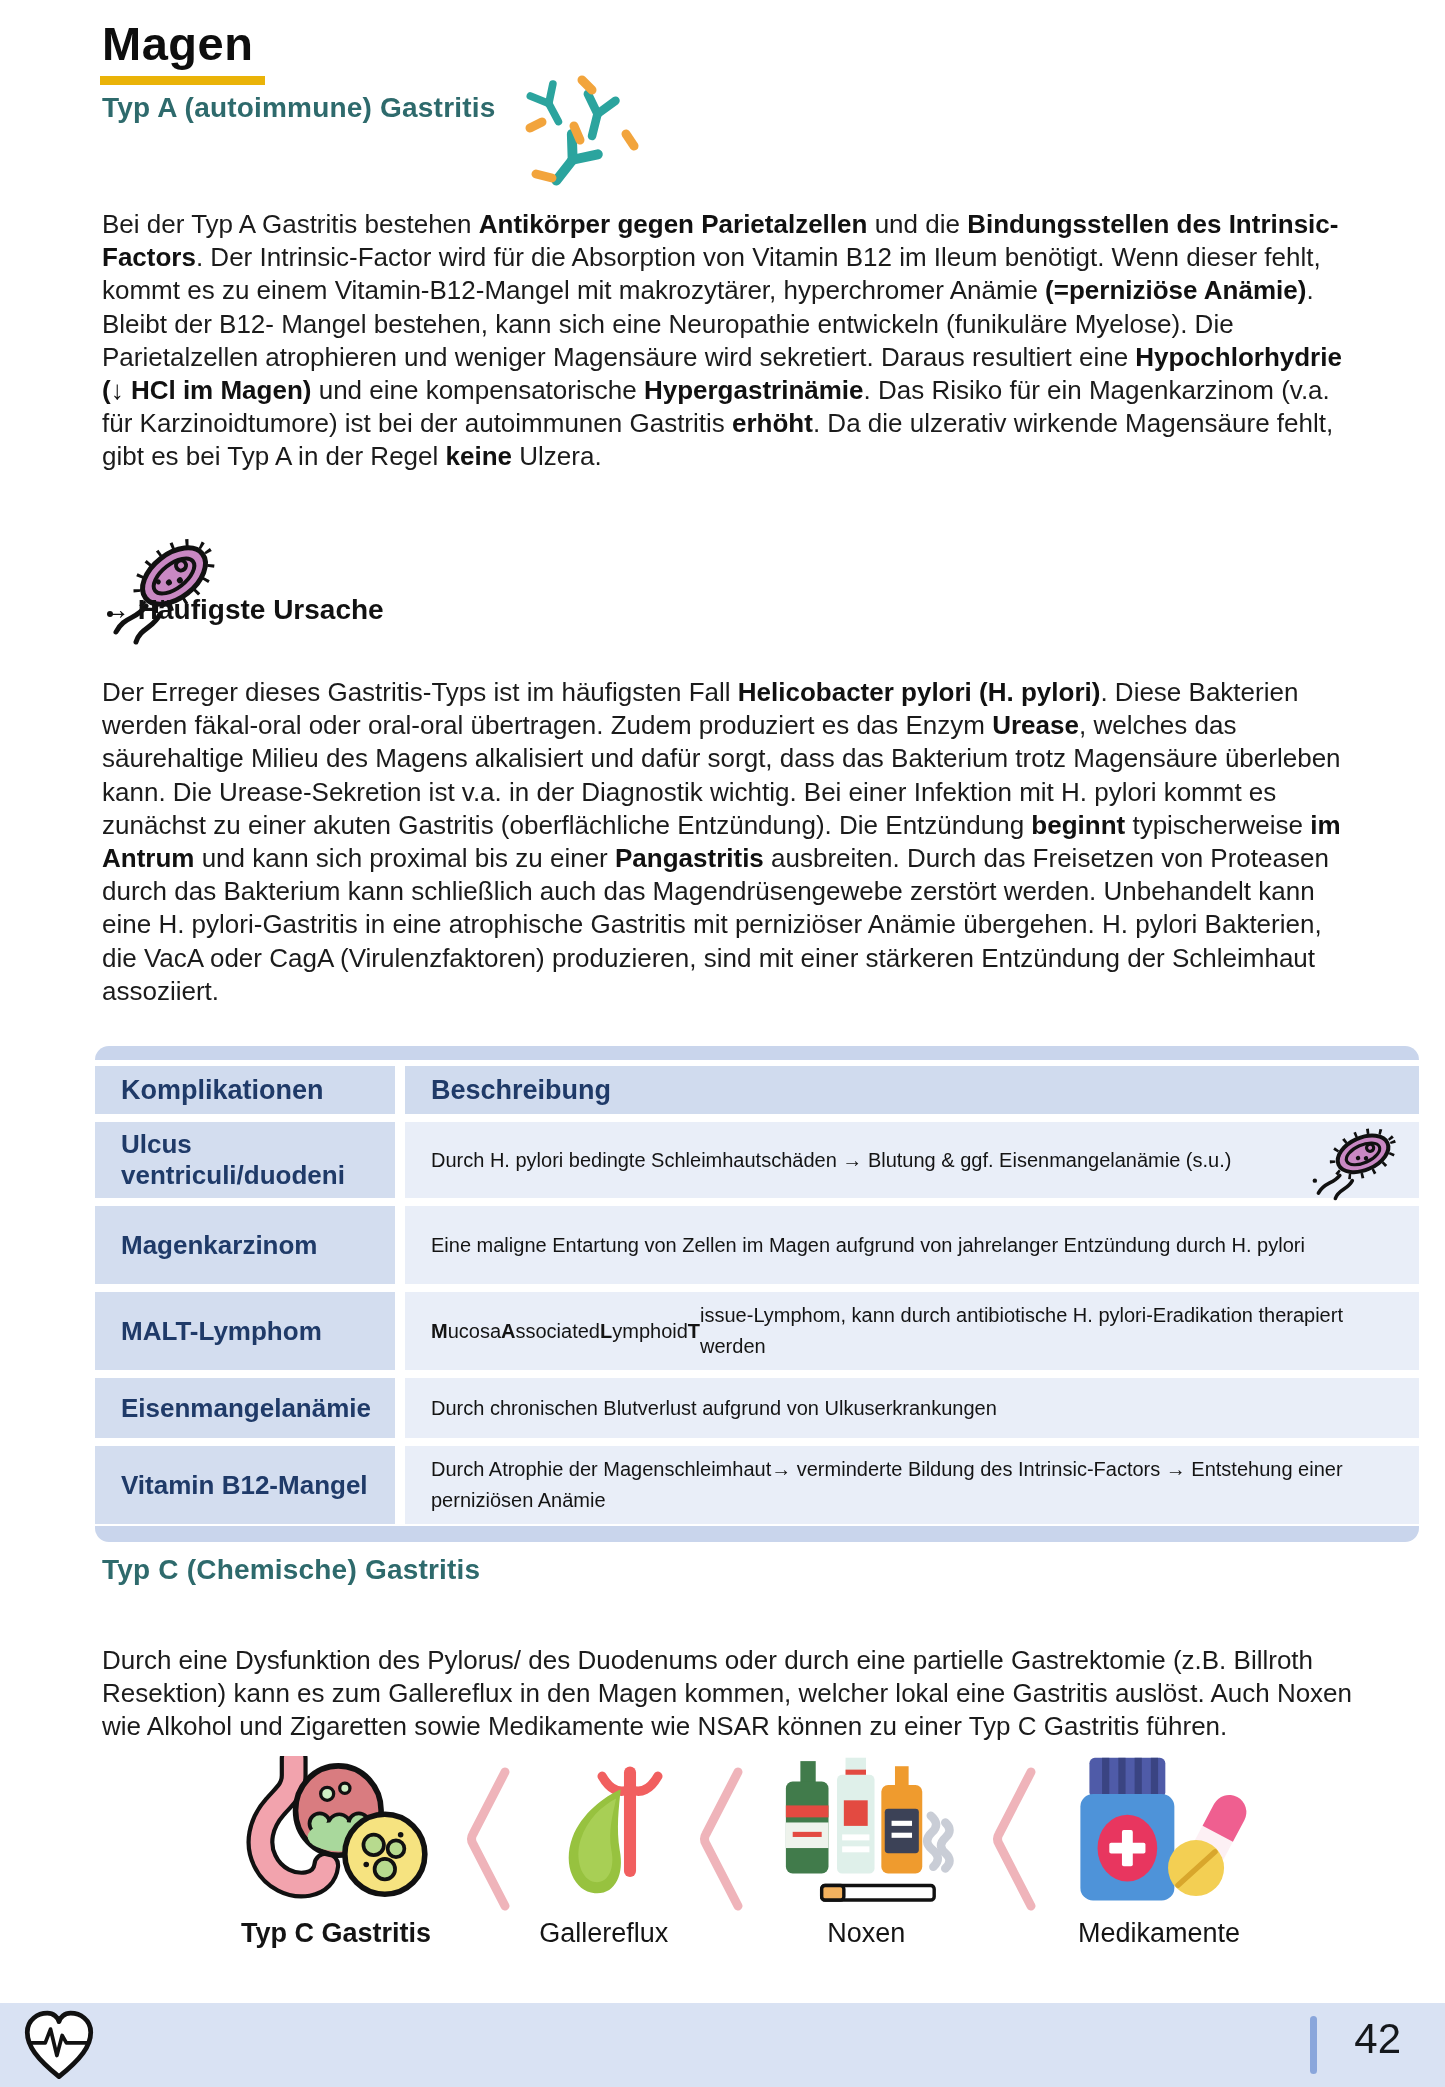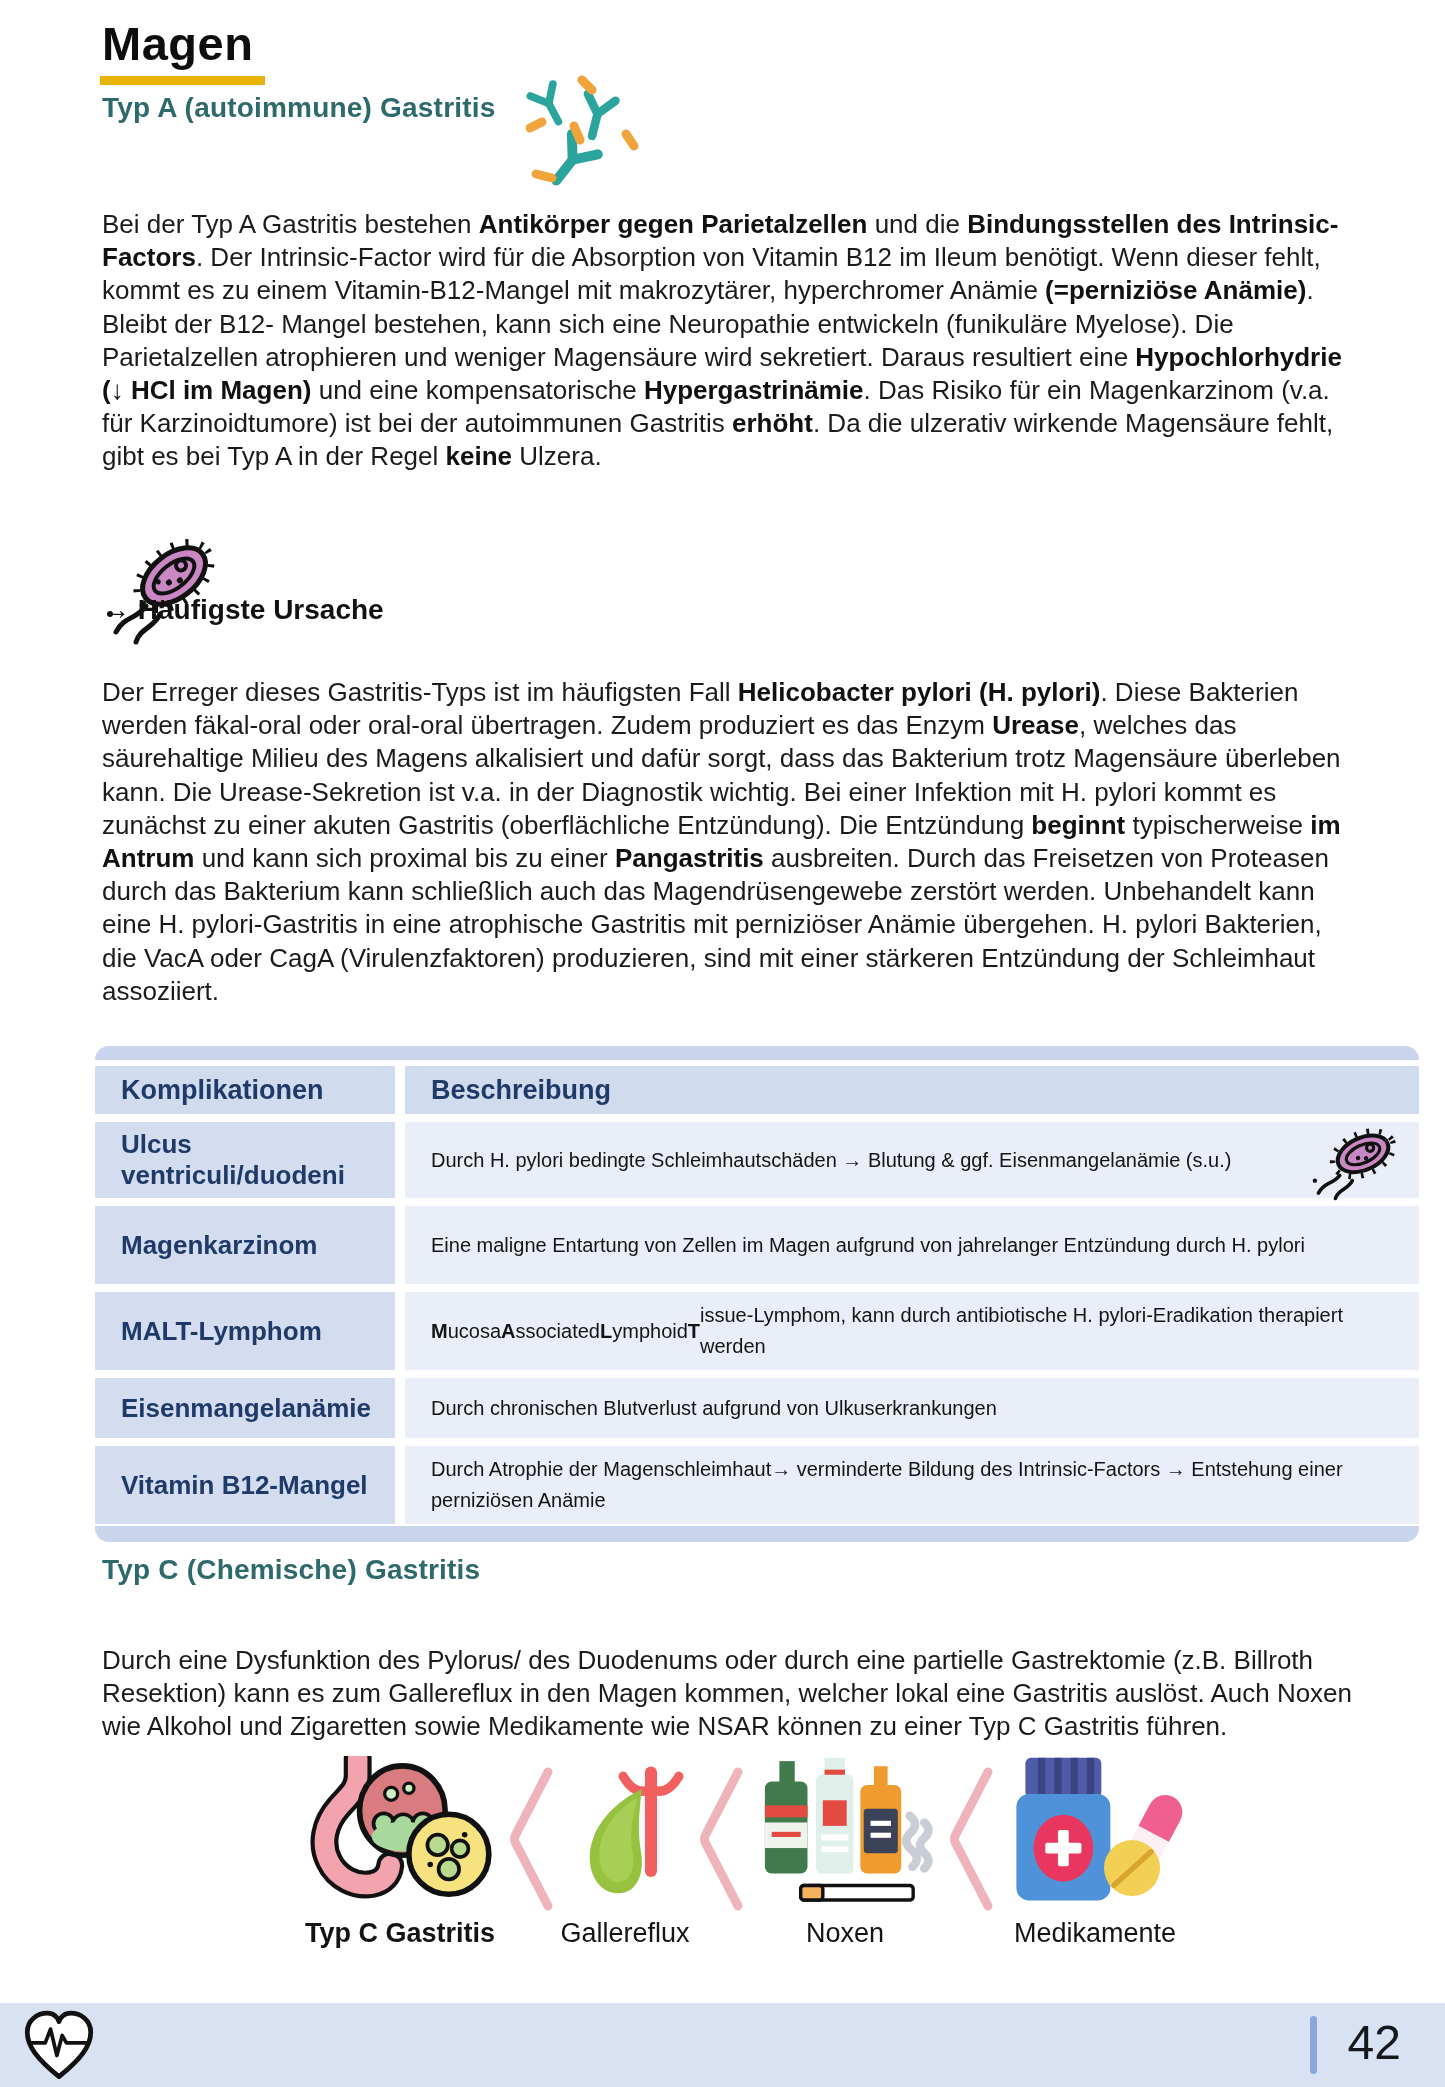--- a/index.html
+++ b/index.html
@@ -22,32 +22,32 @@
       display:flex;align-items:center;padding-left:26px;box-sizing:border-box;line-height:31px;}
   .tr{flex:1;background:#e9eef8;margin-left:10px;font-size:20px;line-height:31px;color:#141414;
       display:flex;align-items:center;padding:8px 18px 8px 26px;box-sizing:border-box;position:relative;}
   .tr b{font-weight:700;}
   .thead{height:48px;}
   .thead .tl,.thead .tr{background:#d0dbee;color:#1f3a68;font-weight:700;font-size:27px;}
   .r1{height:76px;border-radius:30px;} .r2{height:78px;} .r3{height:78px;} .r4{height:60px;} .r5{height:78px;}
   .rowbact{position:absolute;right:6px;top:-4px;}
 
   
-  .figs{position:absolute;left:236px;top:1756px;width:1018px;display:flex;justify-content:center;align-items:flex-start;}
+  .figs{position:absolute;left:236px;top:1756px;width:1018px;display:flex;justify-content:space-between;align-items:flex-start;}
   .fig{display:flex;flex-direction:column;align-items:center;}
   .icoBox{height:150px;display:flex;align-items:center;justify-content:center;}
   .cap{margin-top:12px;font-size:27px;color:#141414;}
   .boldcap .cap{font-weight:700;}
   .chev{margin-top:10px;}
 
   
   .footer{position:absolute;left:0;bottom:0;width:1445px;height:84px;background:#d9e2f3;}
   .logo{position:absolute;left:22px;top:5px;}
   .pagebar{position:absolute;right:128px;top:13px;width:7px;height:58px;background:#8aa6db;border-radius:4px;}
-  .pagenum{position:absolute;right:44px;top:12px;font-size:48px;color:#15181c;}
+  .pagenum{position:absolute;right:44px;top:12px;font-size:42px;color:#15181c;}
 </style>
 </head>
 <body>
 
 <div class="page">
 
   <div class="title">Magen</div>
 
   <div class="h2row" style="top:92px;">
     <h2>Typ A (autoimmune) Gastritis</h2>

